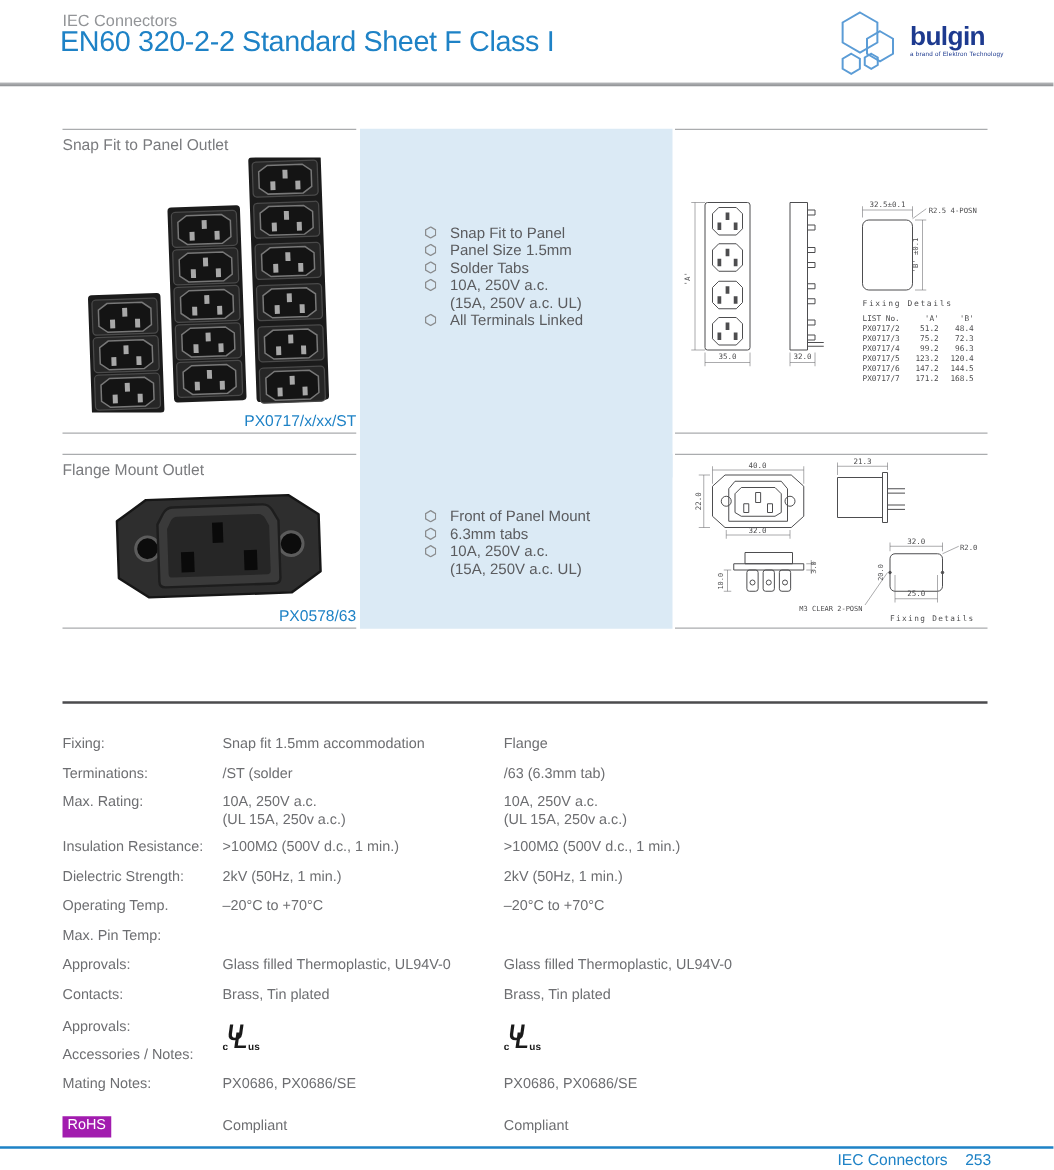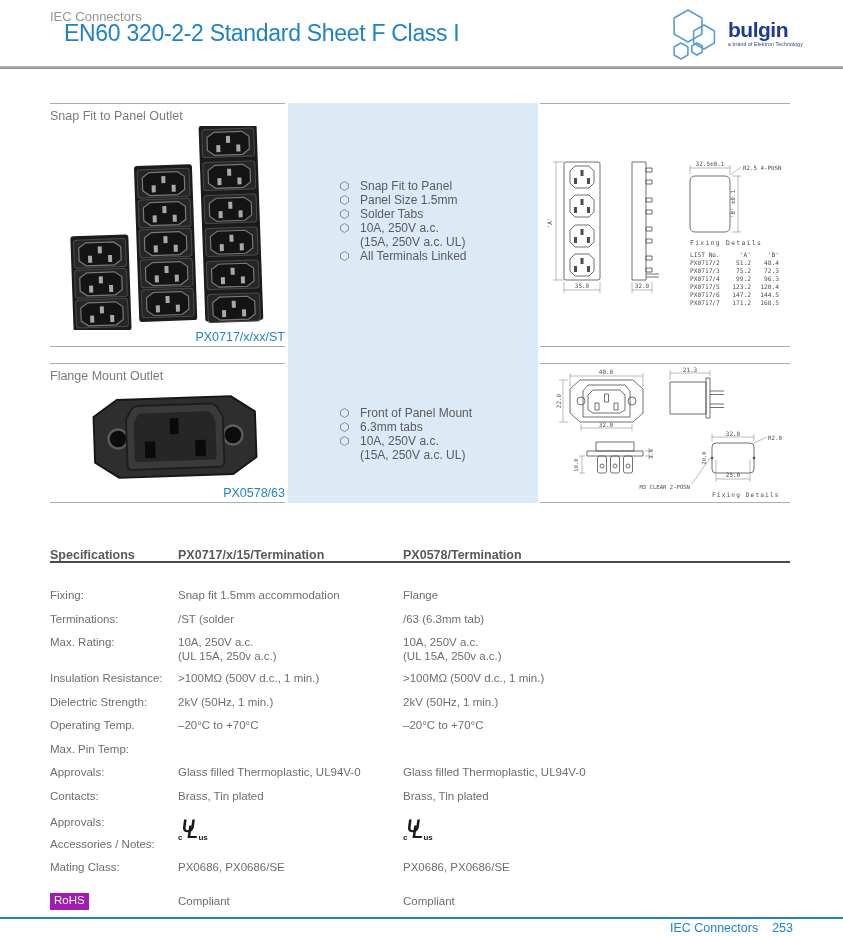--- a/index.html
+++ b/index.html
@@ -1,20 +1,20 @@
 <!DOCTYPE html>
 <html><head>
 <meta charset="utf-8">
 <style>
   html,body{margin:0;padding:0;background:#fff;}
   .page{position:relative;width:843px;height:936px;background:#fff;overflow:hidden;
         font-family:"Liberation Sans","DejaVu Sans",sans-serif;}
   .abs{position:absolute;}
   .eyebrow{left:50px;top:9px;font-size:13px;color:#939598;}
-  .title{left:64px;top:20px;font-size:23px;color:#1e82c6;letter-spacing:-0.3px;text-align:center;}
+  .title{left:48px;top:20px;font-size:23px;color:#1e82c6;letter-spacing:-0.3px;text-align:center;}
   .toprule{left:0;top:66px;width:843px;height:3px;background:linear-gradient(#b9bbbd,#8d8f92);}
   .logo{left:664px;top:4px;display:flex;align-items:flex-start;}
   .logo-text{margin-left:2px;margin-top:16px;}
   .brand{font-size:21px;font-weight:bold;color:#1d3a8f;letter-spacing:-0.5px;line-height:20px;}
   .tagline{font-size:5px;color:#1d3a8f;margin-top:1px;letter-spacing:0.2px;}
   .hline{background:#aaacae;height:1px;}
   .sec-head{font-size:12.5px;color:#7a7b7e;}
   .part-label{left:50px;width:235px;text-align:right;font-size:12.5px;color:#1e82c6;}
   .bluebox{width:250px;background:#dbeaf5;}
   .features{width:190px;}
@@ -348,25 +348,20 @@
     <text x="38" y="100" font-size="5.5" text-anchor="middle" transform="rotate(-90 38 100)">10.0</text>
     <text x="193" y="70.5" font-size="6" text-anchor="middle">32.0</text>
     <text x="228" y="75" font-size="5.8">R2.0</text>
     <text x="166" y="93" font-size="5.5" text-anchor="middle" transform="rotate(-90 166 93)">20.0</text>
     <text x="193" y="112" font-size="6" text-anchor="middle">25.0</text>
     <text x="150" y="124" font-size="5.6" text-anchor="end">M3 CLEAR 2-POSN</text>
     <text x="172" y="132" font-size="6.2" letter-spacing="1.1">Fixing Details</text>
   </svg>
   <div class="abs hline" style="left:540px;top:502px;width:250px;"></div>
 
-  <div class="abs spec-head">
-    <div>Specifications</div>
-    <div>PX0717/x/15/Termination</div>
-    <div>PX0578/Termination</div>
-  </div>
   <div class="abs spec-rule"></div>
 
   <div class="abs spec-row" style="top:570px;">
     <div class="cell">Fixing:</div>
     <div class="cell">Snap fit 1.5mm accommodation</div>
     <div class="cell">Flange</div>
   </div>
   <div class="abs spec-row" style="top:594px;">
     <div class="cell">Terminations:</div>
     <div class="cell">/ST (solder</div>
@@ -417,21 +412,21 @@
     <div class="cell">
       <span class="ul-mark"><span class="ul-c">c</span><span class="ul-u">U</span><span class="ul-l">L</span><span class="ul-us">us</span></span>
     </div>
   </div>
   <div class="abs spec-row" style="top:819px;">
     <div class="cell">Accessories / Notes:</div>
     <div class="cell"></div>
     <div class="cell"></div>
   </div>
   <div class="abs spec-row" style="top:842px;">
-    <div class="cell">Mating Class:</div>
+    <div class="cell">Mating Notes:</div>
     <div class="cell">PX0686, PX0686/SE</div>
     <div class="cell">PX0686, PX0686/SE</div>
   </div>
   <div class="abs spec-row" style="top:874px;">
     <div class="cell"><span class="rohs-badge">RoHS</span></div>
     <div class="cell" style="padding-top:2px;">Compliant</div>
     <div class="cell" style="padding-top:2px;">Compliant</div>
   </div>
 
   <div class="abs footrule"></div>

